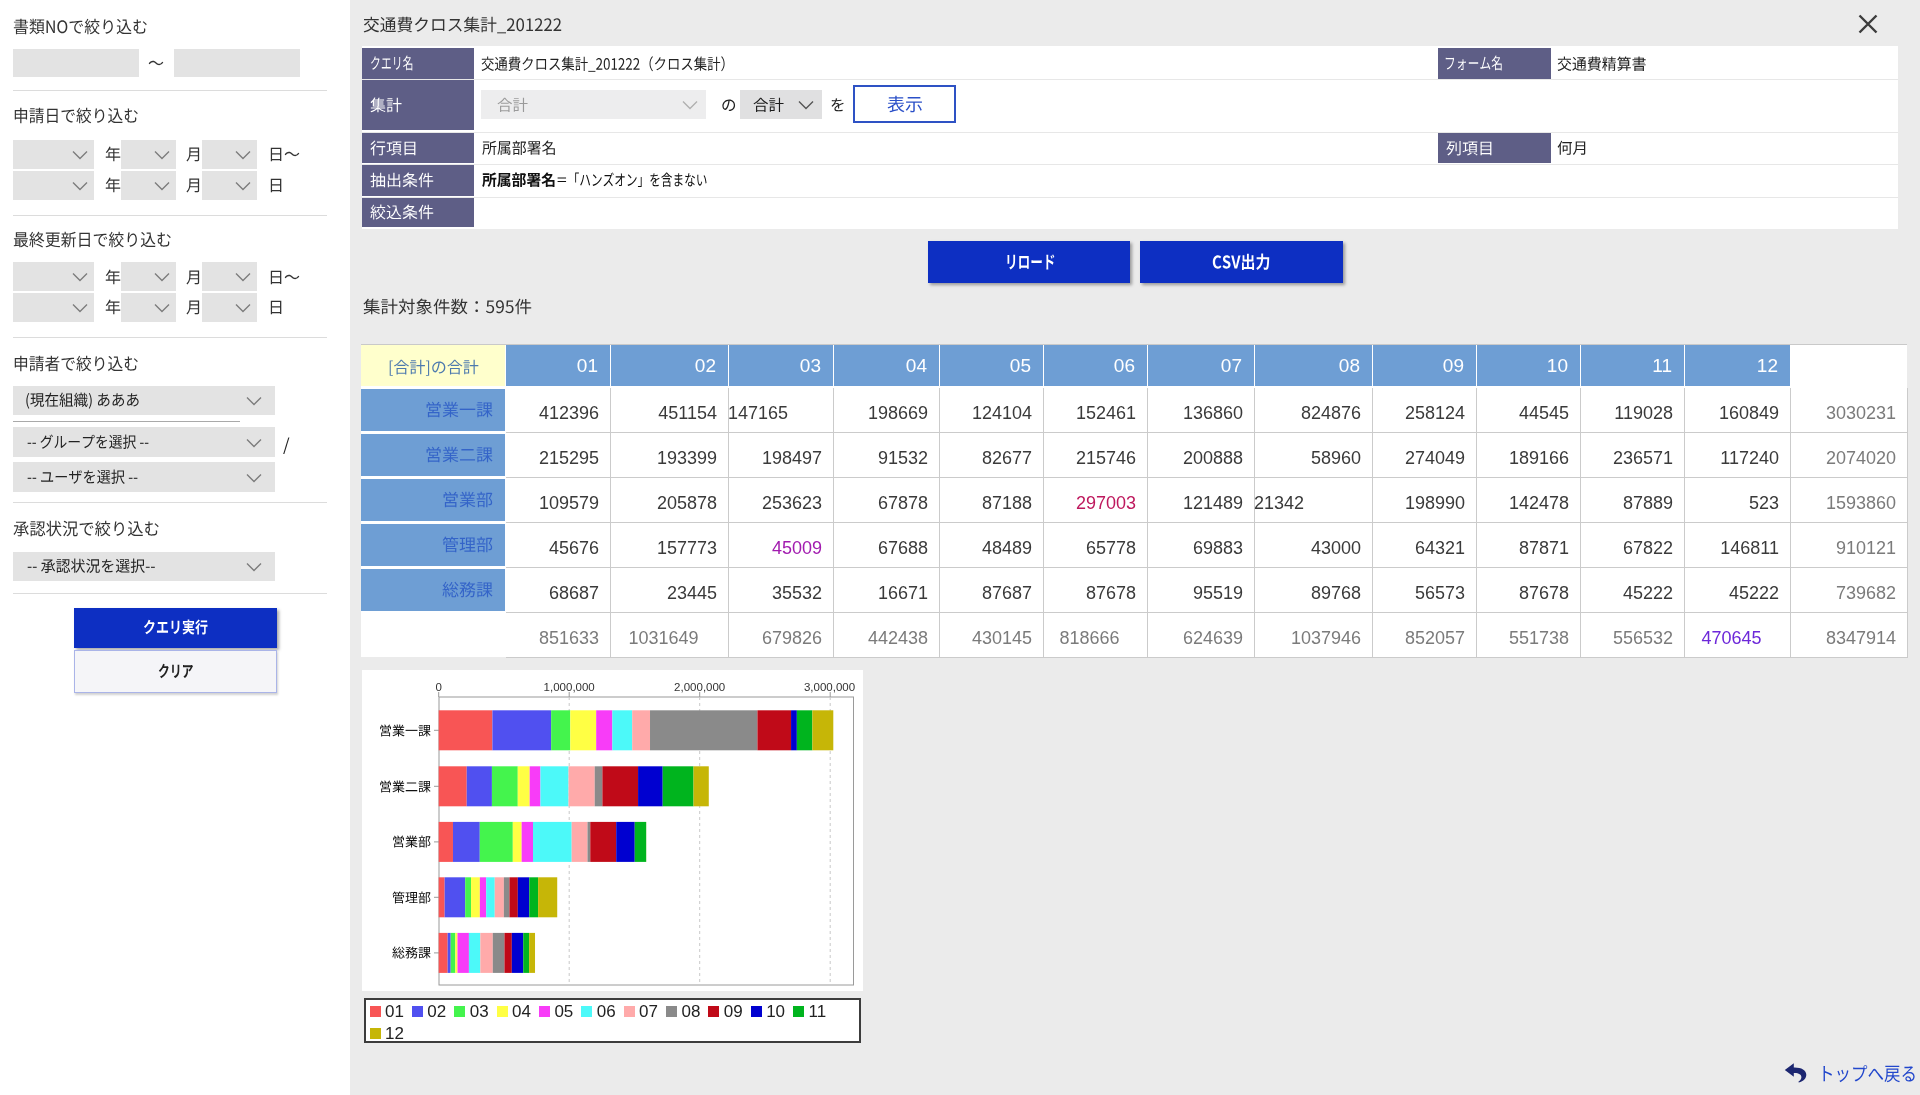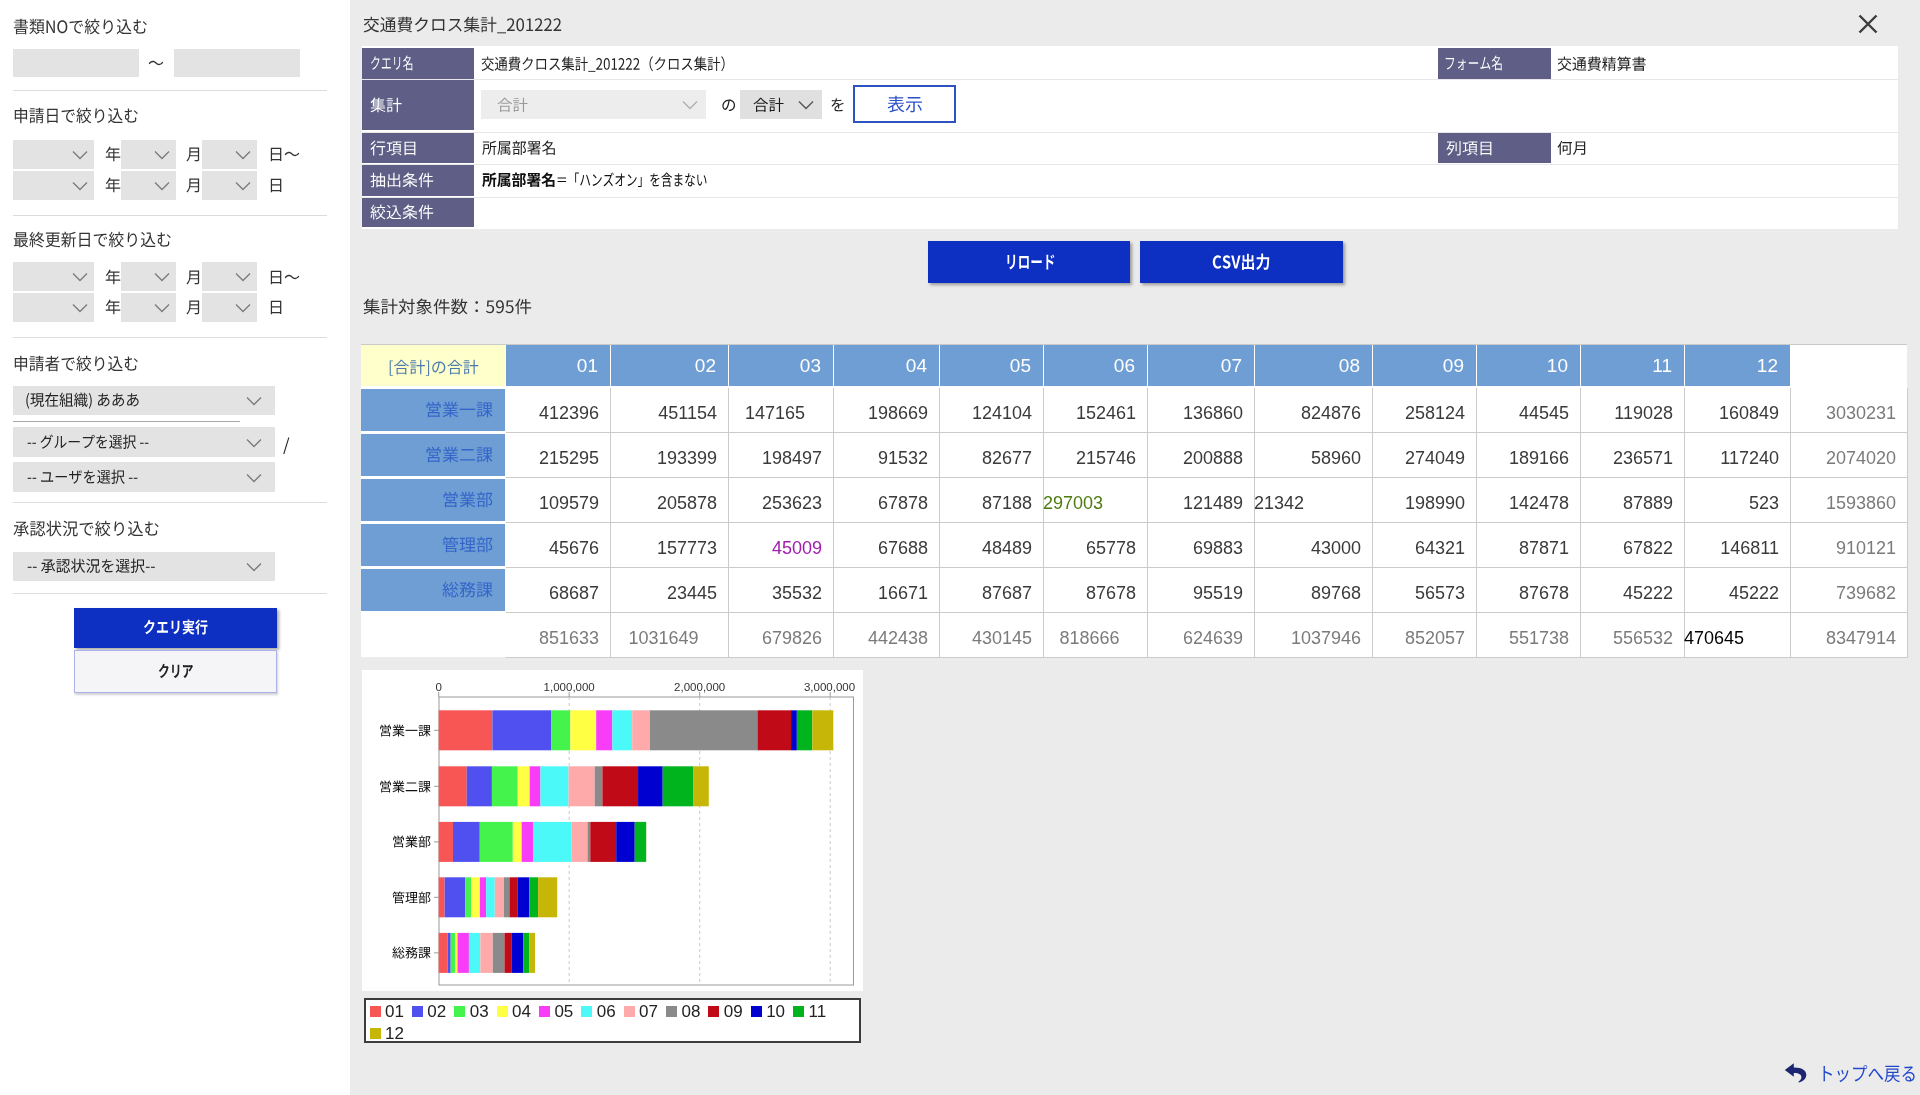--- a/index.html
+++ b/index.html
@@ -700,21 +700,21 @@
 <div class="a" style="left:1580px;top:345px;width:92px;height:41px;color:#fff;font-size:19px;line-height:41.5px;text-align:right">11</div>
 <div class="a" style="left:1685px;top:345px;width:105px;height:41px;background:#6e9ed4"></div>
 <div class="a" style="left:1684px;top:345px;width:94px;height:41px;color:#fff;font-size:19px;line-height:41.5px;text-align:right">12</div>
 <div class="a" style="left:1791px;top:345px;width:116px;height:41px;background:#fff"></div>
 <div class="a" style="left:506px;top:388px;width:1402px;height:270px;background:#cbcbcb"></div>
 <div class="a" style="left:506px;top:388px;width:104px;height:44px;background:#fff"></div>
 <div class="a" style="left:505px;top:387px;width:94px;height:45px;color:#3a3a3a;font-size:18px;line-height:52.5px;text-align:right">412396</div>
 <div class="a" style="left:611px;top:388px;width:117px;height:44px;background:#fff"></div>
 <div class="a" style="left:610px;top:387px;width:107px;height:45px;color:#3a3a3a;font-size:18px;line-height:52.5px;text-align:right">451154</div>
 <div class="a" style="left:729px;top:388px;width:104px;height:44px;background:#fff"></div>
-<div class="a" style="left:728px;top:387px;width:94px;height:45px;color:#3a3a3a;font-size:18px;line-height:52.5px;text-align:center">147165</div>
+<div class="a" style="left:728px;top:387px;width:94px;height:45px;color:#3a3a3a;font-size:18px;line-height:52.5px;text-align:left">147165</div>
 <div class="a" style="left:834px;top:388px;width:105px;height:44px;background:#fff"></div>
 <div class="a" style="left:833px;top:387px;width:95px;height:45px;color:#3a3a3a;font-size:18px;line-height:52.5px;text-align:right">198669</div>
 <div class="a" style="left:940px;top:388px;width:103px;height:44px;background:#fff"></div>
 <div class="a" style="left:939px;top:387px;width:93px;height:45px;color:#3a3a3a;font-size:18px;line-height:52.5px;text-align:right">124104</div>
 <div class="a" style="left:1044px;top:388px;width:103px;height:44px;background:#fff"></div>
 <div class="a" style="left:1043px;top:387px;width:93px;height:45px;color:#3a3a3a;font-size:18px;line-height:52.5px;text-align:right">152461</div>
 <div class="a" style="left:1148px;top:388px;width:106px;height:44px;background:#fff"></div>
 <div class="a" style="left:1147px;top:387px;width:96px;height:45px;color:#3a3a3a;font-size:18px;line-height:52.5px;text-align:right">136860</div>
 <div class="a" style="left:1255px;top:388px;width:117px;height:44px;background:#fff"></div>
 <div class="a" style="left:1254px;top:387px;width:107px;height:45px;color:#3a3a3a;font-size:18px;line-height:52.5px;text-align:right">824876</div>
@@ -758,21 +758,21 @@
 <div class="a" style="left:505px;top:477px;width:94px;height:45px;color:#3a3a3a;font-size:18px;line-height:52.5px;text-align:right">109579</div>
 <div class="a" style="left:611px;top:478px;width:117px;height:44px;background:#fff"></div>
 <div class="a" style="left:610px;top:477px;width:107px;height:45px;color:#3a3a3a;font-size:18px;line-height:52.5px;text-align:right">205878</div>
 <div class="a" style="left:729px;top:478px;width:104px;height:44px;background:#fff"></div>
 <div class="a" style="left:728px;top:477px;width:94px;height:45px;color:#3a3a3a;font-size:18px;line-height:52.5px;text-align:right">253623</div>
 <div class="a" style="left:834px;top:478px;width:105px;height:44px;background:#fff"></div>
 <div class="a" style="left:833px;top:477px;width:95px;height:45px;color:#3a3a3a;font-size:18px;line-height:52.5px;text-align:right">67878</div>
 <div class="a" style="left:940px;top:478px;width:103px;height:44px;background:#fff"></div>
 <div class="a" style="left:939px;top:477px;width:93px;height:45px;color:#3a3a3a;font-size:18px;line-height:52.5px;text-align:right">87188</div>
 <div class="a" style="left:1044px;top:478px;width:103px;height:44px;background:#fff"></div>
-<div class="a" style="left:1043px;top:477px;width:93px;height:45px;color:#4d7c0f;font-size:18px;line-height:52.5px;">297003</div>
+<div class="a" style="left:1043px;top:477px;width:93px;height:45px;color:#be185d;font-size:18px;line-height:52.5px;text-align:right">297003</div>
 <div class="a" style="left:1148px;top:478px;width:106px;height:44px;background:#fff"></div>
 <div class="a" style="left:1147px;top:477px;width:96px;height:45px;color:#3a3a3a;font-size:18px;line-height:52.5px;text-align:right">121489</div>
 <div class="a" style="left:1255px;top:478px;width:117px;height:44px;background:#fff"></div>
 <div class="a" style="left:1254px;top:477px;width:107px;height:45px;color:#3a3a3a;font-size:18px;line-height:52.5px;">21342</div>
 <div class="a" style="left:1373px;top:478px;width:103px;height:44px;background:#fff"></div>
 <div class="a" style="left:1372px;top:477px;width:93px;height:45px;color:#3a3a3a;font-size:18px;line-height:52.5px;text-align:right">198990</div>
 <div class="a" style="left:1477px;top:478px;width:103px;height:44px;background:#fff"></div>
 <div class="a" style="left:1476px;top:477px;width:93px;height:45px;color:#3a3a3a;font-size:18px;line-height:52.5px;text-align:right">142478</div>
 <div class="a" style="left:1581px;top:478px;width:103px;height:44px;background:#fff"></div>
 <div class="a" style="left:1580px;top:477px;width:93px;height:45px;color:#3a3a3a;font-size:18px;line-height:52.5px;text-align:right">87889</div>
@@ -848,21 +848,21 @@
 <div class="a" style="left:1147px;top:612px;width:96px;height:45px;color:#7b7b7b;font-size:18px;line-height:52.5px;text-align:right">624639</div>
 <div class="a" style="left:1255px;top:613px;width:117px;height:44px;background:#fff"></div>
 <div class="a" style="left:1254px;top:612px;width:107px;height:45px;color:#7b7b7b;font-size:18px;line-height:52.5px;text-align:right">1037946</div>
 <div class="a" style="left:1373px;top:613px;width:103px;height:44px;background:#fff"></div>
 <div class="a" style="left:1372px;top:612px;width:93px;height:45px;color:#7b7b7b;font-size:18px;line-height:52.5px;text-align:right">852057</div>
 <div class="a" style="left:1477px;top:613px;width:103px;height:44px;background:#fff"></div>
 <div class="a" style="left:1476px;top:612px;width:93px;height:45px;color:#7b7b7b;font-size:18px;line-height:52.5px;text-align:right">551738</div>
 <div class="a" style="left:1581px;top:613px;width:103px;height:44px;background:#fff"></div>
 <div class="a" style="left:1580px;top:612px;width:93px;height:45px;color:#7b7b7b;font-size:18px;line-height:52.5px;text-align:right">556532</div>
 <div class="a" style="left:1685px;top:613px;width:105px;height:44px;background:#fff"></div>
-<div class="a" style="left:1684px;top:612px;width:95px;height:45px;color:#000000;font-size:18px;line-height:52.5px;text-align:left">470645</div>
+<div class="a" style="left:1684px;top:612px;width:95px;height:45px;color:#6d28d9;font-size:18px;line-height:52.5px;text-align:center">470645</div>
 <div class="a" style="left:1791px;top:613px;width:116px;height:44px;background:#fff"></div>
 <div class="a" style="left:1790px;top:612px;width:106px;height:45px;color:#7b7b7b;font-size:18px;line-height:52.5px;text-align:right">8347914</div>
 <div class="a" style="left:361px;top:387px;width:145px;height:270px;background:#fff"></div>
 <div class="a" style="left:361px;top:389px;width:144px;height:42px;background:#6e9ed4"></div>
 <svg class="t" style="left:425.0px;top:401.0px;" width="70" height="20">
     <g fill="#3464c8" transform="translate(0,14.96) scale(0.01700,-0.01700)">
       <use href="#q120r"></use>
       <use href="#q121r" x="1000"></use>
       <use href="#q122r" x="2000"></use>
       <use href="#q123r" x="3000"></use>

